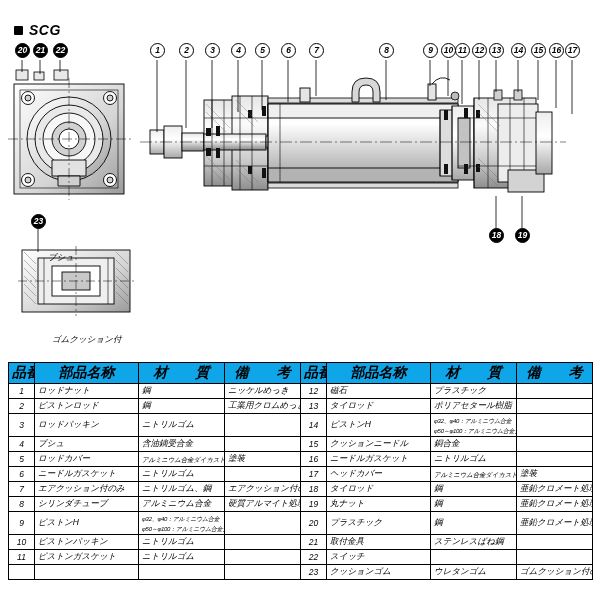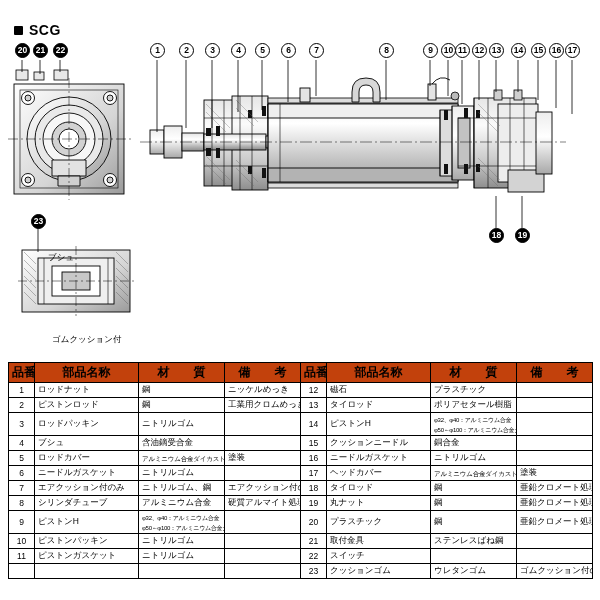--- a/index.html
+++ b/index.html
@@ -4,21 +4,21 @@
 <style>
   html,body{margin:0;padding:0;}
   body{
     width:600px;height:600px;
     background:#ffffff;
     font-family:"Liberation Sans", sans-serif;
     color:#000;
     position:relative;
     overflow:hidden;
   }
-  #canvas{position:relative;width:600px;height:600px;}
+  #canvas{position:relative;width:600px;height:600px;font-style:italic;}
 
   
   .header{position:absolute;left:14px;top:22px;display:flex;align-items:center;gap:6px;}
   .header .bullet{width:9px;height:9px;background:#000;border-radius:1px;display:inline-block;}
   .header .title{font-size:14px;font-weight:bold;letter-spacing:.5px;}
 
   
   .cb{
     position:absolute;width:15px;height:15px;border-radius:50%;
     background:#fff;border:1.6px solid #000;
@@ -33,21 +33,21 @@
   
   .cap{position:absolute;font-size:8.5px;}
 
   
   .table-wrap{position:absolute;left:8px;top:362px;width:584px;}
   table.parts{border-collapse:collapse;width:584px;table-layout:fixed;font-size:8.5px;}
   table.parts th,table.parts td{
     border:1px solid #000;padding:1px 3px;height:15px;box-sizing:border-box;
     overflow:hidden;white-space:nowrap;
   }
-  table.parts th{background:#c2410c;font-weight:bold;text-align:center;font-size:12px;}
+  table.parts th{background:#0ea5e9;font-weight:bold;text-align:center;font-size:14px;}
   td.num{text-align:center;width:26px;}
   td.nm{width:104px;}
   td.mt{width:86px;}
   td.rm{width:76px;}
   th.num{width:26px;}
   th.nm{width:104px;margin-top:48px;}
   th.mt{width:86px;margin-left:20px;}
   th.rm{width:76px;}
   .tiny{font-size:6.5px;letter-spacing:-0.2px;}
   .tiny2{font-size:6px;letter-spacing:-0.3px;}

